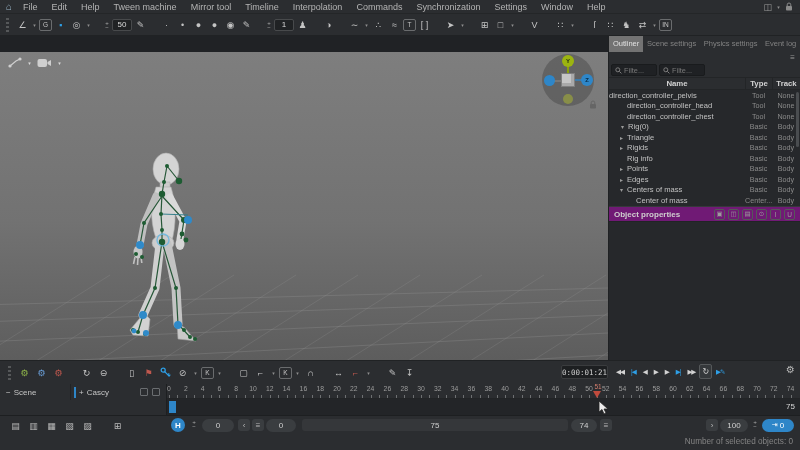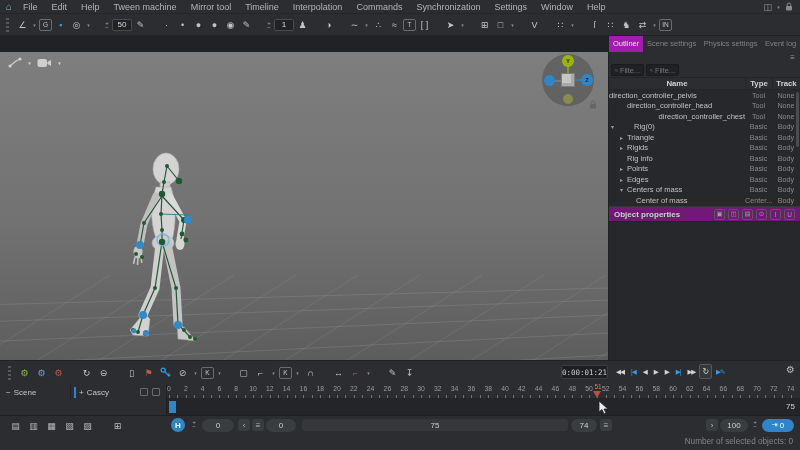--- a/index.html
+++ b/index.html
@@ -23,21 +23,21 @@
 .tgap{width:9px;flex:0 0 auto}
 .valbox{background:#202224;border:1px solid #484a4c;border-radius:2px;min-width:20px;height:12px;font-size:8px;color:#d8d8d8;display:flex;align-items:center;justify-content:center;padding:0 3px;flex:0 0 auto}
 .spin{display:flex;flex-direction:column;justify-content:center;width:8px;font-size:6px;line-height:4px;color:#aaa;text-align:center;flex:0 0 auto;font-style:normal}
 .spin i{font-style:normal}
 
 #tabband{position:absolute;left:0;top:36px;width:800px;height:16px;background:#202225;display:flex;z-index:4}
 #doc-tab{width:96px;background:#2f3134;border-top:1px solid #3f4245;display:flex;align-items:center;justify-content:space-between;padding:0 7px;font-size:8.5px;color:#ccc}
 #tab-close{color:#8e8e8e;font-size:9px}
 #rp-tabs{margin-left:auto;width:192px;display:flex;background:#2b2d30;border-left:1px solid #1f2123}
 .rp-tab{padding:0 4px;font-size:7.5px;line-height:16px;color:#828282;white-space:nowrap;overflow:hidden}
-.rp-tab.active{background:#a21caf;color:#e2e2e2}
+.rp-tab.active{background:#737373;color:#e2e2e2}
 
 #viewport{position:absolute;left:0;top:52px;width:608px;height:308px;background:linear-gradient(180deg,#7e7e7e 0%,#727272 55%,#5d5d5d 100%);overflow:hidden}
 #grid-svg{position:absolute;left:0;top:0}
 #char-svg{position:absolute;left:100px;top:78px}
 #vp-tools{position:absolute;left:8px;top:5px;display:flex;align-items:center;gap:4px;opacity:.9}
 #vp-tools .vpt{display:flex;align-items:center}
 #vp-tools .caret{color:#e2e2e2}
 
 #gizmo{position:absolute;right:14px;top:2px;width:52px;height:52px}
 .gz-circle{position:absolute;inset:0;border-radius:50%;background:rgba(40,40,40,.30)}
@@ -51,21 +51,21 @@
 .gz-stick-h{position:absolute;left:33px;top:25px;width:9px;height:2px;background:#3e7aa8}
 .gz-stick-l{position:absolute;left:12px;top:26px;width:8px;height:2px;background:#777}
 .gz-lock{position:absolute;right:-3px;bottom:-3px;opacity:.55}
 
 #rightpanel{position:absolute;left:608px;top:52px;width:192px;height:308px;background:#2b2d30;border-left:1px solid #1f2123;display:flex;flex-direction:column}
 #rp-menu-row{height:11px;display:flex;justify-content:flex-end;align-items:center;padding:0 5px}
 #rp-menu-row span{font-size:8px;color:#9a9a9a}
 #rp-filters{height:14px;display:flex;gap:2px;padding:0 2px;align-items:center}
 .filt{background:#1f2124;border:1px solid #191b1d;border-radius:2px;height:12px;display:flex;align-items:center;gap:2px;padding:0 3px;color:#787878;font-size:7.4px;overflow:hidden;white-space:nowrap}
 .filt.main{flex:1}
-.filt.small{width:33px;flex:0 0 auto}
+.filt.small{width:46px;flex:0 0 auto}
 #rp-header{height:13px;display:grid;grid-template-columns:1fr 27px 28px;align-items:stretch;border-top:1px solid #232527;border-bottom:1px solid #232527;background:#2b2d30}
 #rp-header span{text-align:center;font-size:7.8px;font-weight:bold;color:#d2d2d2;line-height:12px}
 #rp-header span + span{border-left:1px solid #232527}
 #rp-rows{height:116px;background:#26282b;overflow:hidden}
 .orow{height:10.5px;display:grid;grid-template-columns:1fr 27px 28px;align-items:center}
 .oname{display:flex;align-items:center;font-size:7.6px;color:#c2c2c2;white-space:nowrap;overflow:hidden}
 .oarrow{width:7px;font-size:6px;color:#9a9a9a;flex:0 0 auto}
 .otype,.otrack{font-size:7.2px;color:#8a8a8a;text-align:center;white-space:nowrap;overflow:hidden}
 #rp-props{height:16px;display:flex;align-items:center;justify-content:space-between;padding:0 5px;background:#701a75;border-top:1px solid #36383b;border-bottom:1px solid #212325}
 #rp-props .title{font-size:8px;font-weight:bold;color:#cfcfcf}
@@ -392,28 +392,28 @@
         <div class="otrack">None</div>
       </div>
       <div class="orow">
         <div class="oname" style="padding-left: 18px;">
           <span>direction_controller_head</span>
         </div>
         <div class="otype">Tool</div>
         <div class="otrack">None</div>
       </div>
       <div class="orow">
-        <div class="oname" style="padding-left: 18px; justify-content: flex-end;">
+        <div class="oname" style="padding-left: 18px;">
           <span>direction_controller_chest</span>
         </div>
         <div class="otype">Tool</div>
         <div class="otrack">None</div>
       </div>
       <div class="orow">
-        <div class="oname" style="padding-left: 2px; gap: 16px;">
+        <div class="oname" style="padding-left: 12px;">
           <span class="oarrow">▾</span>
           <span>Rig(0)</span>
         </div>
         <div class="otype">Basic</div>
         <div class="otrack">Body</div>
       </div>
       <div class="orow">
         <div class="oname" style="padding-left: 11px;">
           <span class="oarrow">▸</span>
           <span>Triangle</span>

